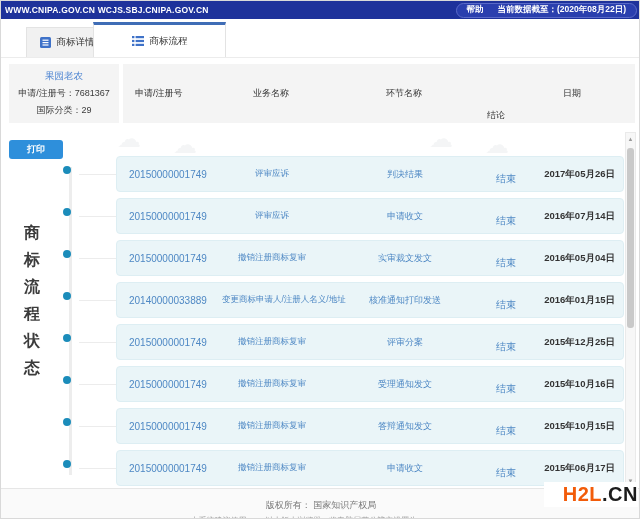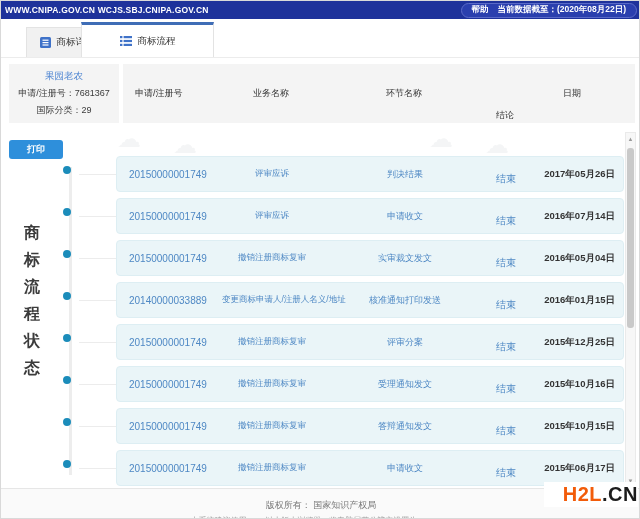--- a/index.html
+++ b/index.html
@@ -11,41 +11,41 @@
   }
 
   
   .topbar {
     position:absolute; left:0; top:0; width:640px; height:18px;
     background:#1e329b; display:flex; align-items:center; justify-content:space-between;
     padding:0 4px;
   }
   .topbar-urls { color:#ffffff; font-size:8.5px; font-weight:bold; letter-spacing:.2px; }
   .topbar-right {
-    display:flex; align-items:center; gap:9px; height:15px;
+    display:flex; align-items:center; gap:14px; height:15px;
     background:#2a3fae; border:1px solid #5a6ac8; border-radius:8px; padding:0 10px;
   }
   .topbar-help { color:#ffffff; font-size:8.5px; font-weight:bold; cursor:pointer; }
   .topbar-cutoff { color:#ffffff; font-size:8.5px; font-weight:bold; }
 
   
   .tabstrip {
     position:absolute; left:0; top:18px; width:640px; height:39px;
     background:#ffffff; border-bottom:1px solid #ececec;
   }
   .tab {
     position:absolute; bottom:0; display:flex; align-items:center; justify-content:center;
     gap:6px; font-size:9.5px; color:#333; cursor:pointer;
   }
   .tab-details {
     left:25px; width:82px; height:30px;
     background:#f1f1f1; border:1px solid #e3e3e3; border-bottom:none;
   }
   .tab-flow {
-    left:80px; width:133px; height:35px;
+    left:92px; width:133px; height:35px;
     background:#ffffff; border:1px solid #e3e3e3; border-bottom:none;
     border-top:3px solid #3f6db6;
   }
   .icon-doc { width:11px; height:11px; flex:0 0 auto; }
   .icon-list { width:12px; height:10px; flex:0 0 auto; }
 
   
   .wm { position:absolute; color:rgba(120,130,135,0.08); font-size:24px; pointer-events:none; }
 
   
@@ -58,21 +58,21 @@
   .tm-line { color:#3b3b3b; font-size:9px; }
 
   .table-head {
     position:absolute; left:122px; top:63px; width:512px; height:59px;
     background:#f4f4f4; display:flex; align-items:center;
     font-size:9px; font-weight:normal; color:#333;
   }
   .h-no   { width:98px; padding-left:12px; }
   .h-biz  { width:100px; text-align:center; }
   .h-step { width:166px; text-align:center; }
-  .h-res  { width:36px; text-align:center;margin-top:44px; }
+  .h-res  { width:36px; text-align:left;margin-top:44px; }
   .h-date { flex:1; text-align:center; padding-right:14px; }
 
   
   .print-btn {
     position:absolute; left:8px; top:139px; width:54px; height:19px;
     background:#2e8fdb; color:#fff; font-size:9px; font-weight:bold;
     border:none; border-radius:3px; cursor:pointer;
     display:flex; align-items:center; justify-content:center;
   }
 

